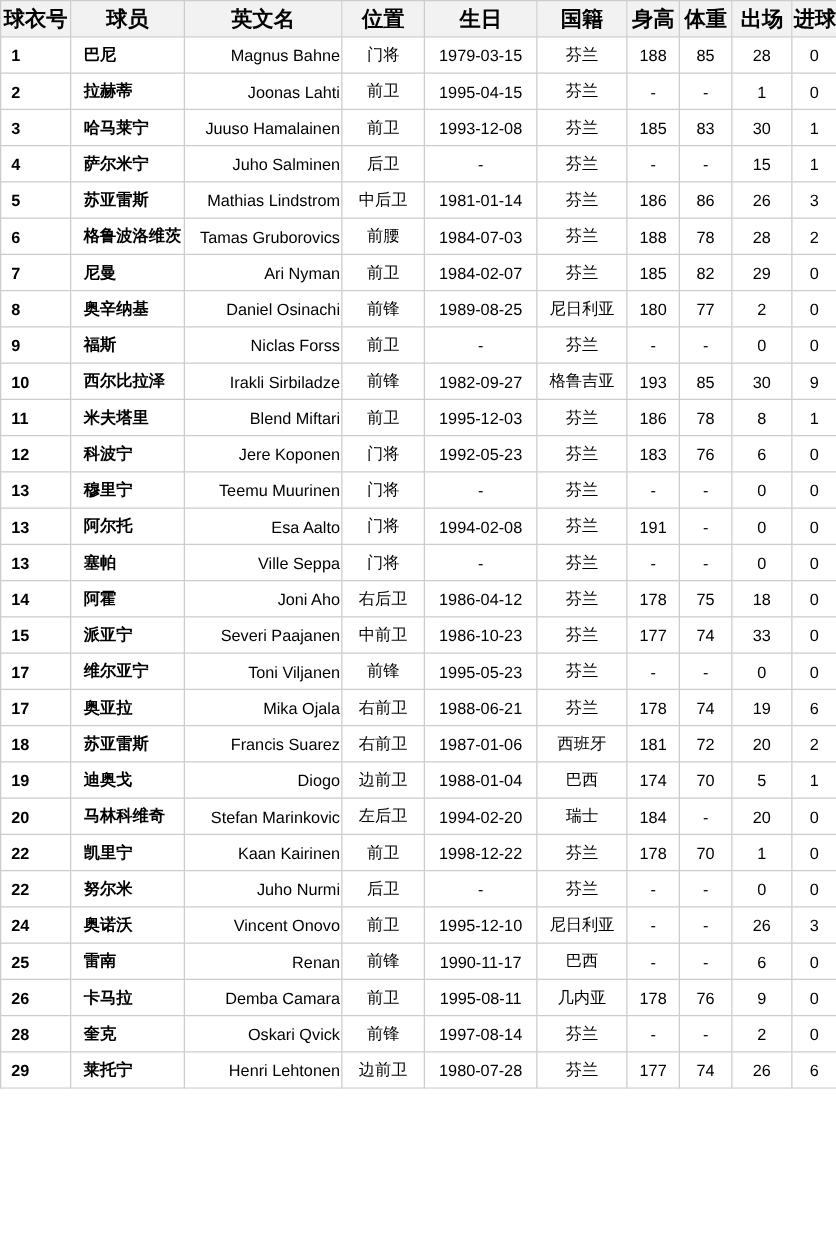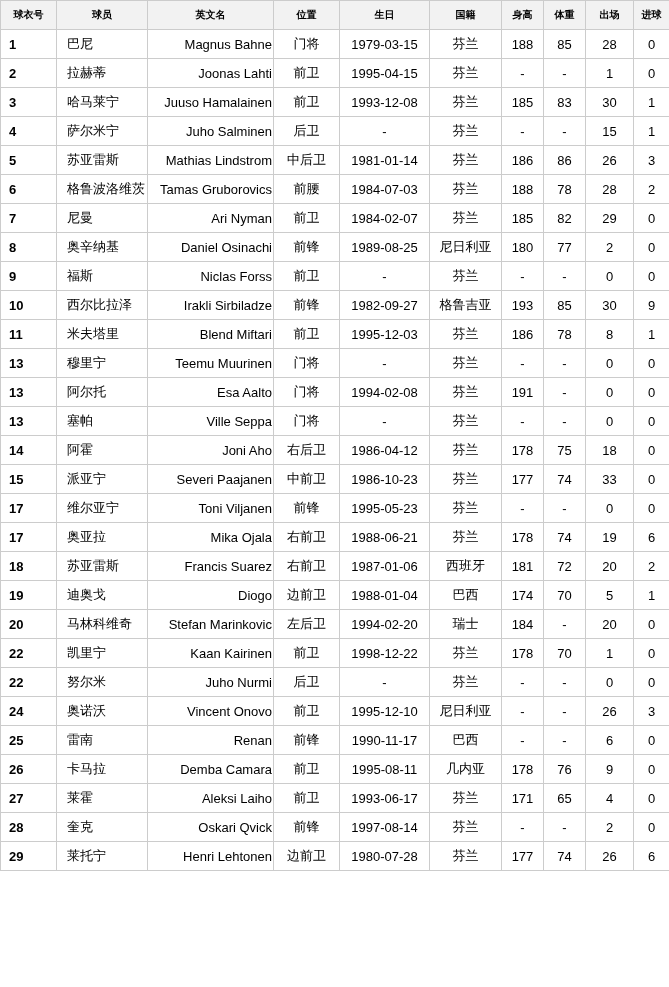--- a/index.html
+++ b/index.html
@@ -23,21 +23,21 @@
     color: #000000;
     height: 29px;
     box-sizing: border-box;
     overflow: hidden;
     white-space: nowrap;
   }
   table.roster thead th {
     background: #f2f2f2;
     font-weight: bold;
     text-align: center;
-    font-size: 10px;
+    font-size: 17px;
   }
   
   col.c-number  { width: 56px; }
   col.c-name    { width: 91px; }
   col.c-enname  { width: 126px; }
   col.c-pos     { width: 66px; }
   col.c-birth   { width: 90px; }
   col.c-nat     { width: 72px; }
   col.c-height  { width: 42px; }
   col.c-weight  { width: 42px; }
@@ -45,20 +45,21 @@
   col.c-goals   { width: 36px; }
 
   td.num {
     text-align: left;
     padding-left: 8px;
     font-weight: bold;
   }
   td.name {
     text-align: left;
     padding-left: 10px;
+    font-weight: bold;
   }
   td.enname {
     text-align: right;
     padding-left: 10px;
   }
   td.pos,
   td.birth,
   td.nat,
   td.height,
   td.weight,
@@ -224,20 +225,32 @@
         <td class="enname">Blend Miftari</td>
         <td class="pos">前卫</td>
         <td class="birth">1995-12-03</td>
         <td class="nat">芬兰</td>
         <td class="height">186</td>
         <td class="weight">78</td>
         <td class="apps">8</td>
         <td class="goals">1</td>
       </tr>
       <tr>
+        <td class="num">12</td>
+        <td class="name">科波宁</td>
+        <td class="enname">Jere Koponen</td>
+        <td class="pos">门将</td>
+        <td class="birth">1992-05-23</td>
+        <td class="nat">芬兰</td>
+        <td class="height">183</td>
+        <td class="weight">76</td>
+        <td class="apps">6</td>
+        <td class="goals">0</td>
+      </tr>
+      <tr>
         <td class="num">13</td>
         <td class="name">穆里宁</td>
         <td class="enname">Teemu Muurinen</td>
         <td class="pos">门将</td>
         <td class="birth">-</td>
         <td class="nat">芬兰</td>
         <td class="height">-</td>
         <td class="weight">-</td>
         <td class="apps">0</td>
         <td class="goals">0</td>
@@ -404,32 +417,20 @@
         <td class="enname">Demba Camara</td>
         <td class="pos">前卫</td>
         <td class="birth">1995-08-11</td>
         <td class="nat">几内亚</td>
         <td class="height">178</td>
         <td class="weight">76</td>
         <td class="apps">9</td>
         <td class="goals">0</td>
       </tr>
       <tr>
-        <td class="num">27</td>
-        <td class="name">莱霍</td>
-        <td class="enname">Aleksi Laiho</td>
-        <td class="pos">前卫</td>
-        <td class="birth">1993-06-17</td>
-        <td class="nat">芬兰</td>
-        <td class="height">171</td>
-        <td class="weight">65</td>
-        <td class="apps">4</td>
-        <td class="goals">0</td>
-      </tr>
-      <tr>
         <td class="num">28</td>
         <td class="name">奎克</td>
         <td class="enname">Oskari Qvick</td>
         <td class="pos">前锋</td>
         <td class="birth">1997-08-14</td>
         <td class="nat">芬兰</td>
         <td class="height">-</td>
         <td class="weight">-</td>
         <td class="apps">2</td>
         <td class="goals">0</td>

